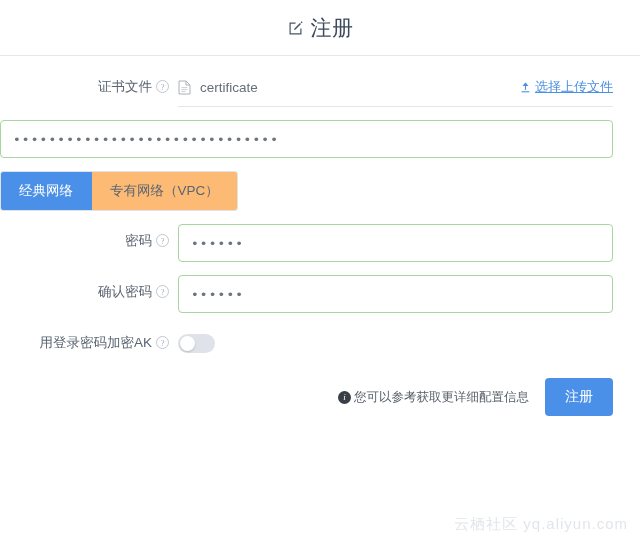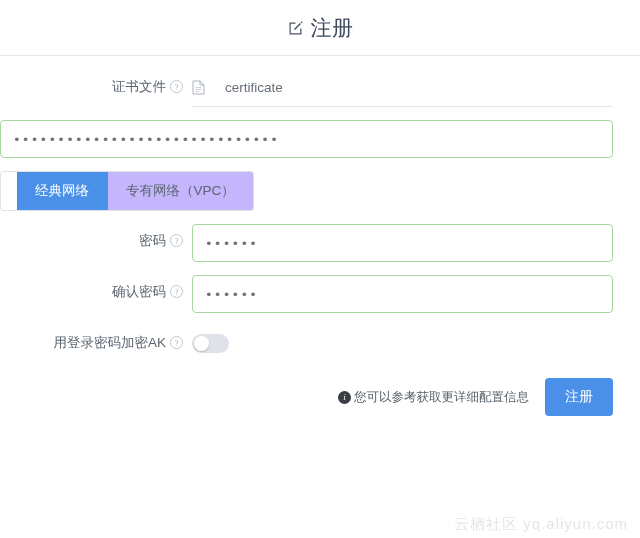--- a/index.html
+++ b/index.html
@@ -45,21 +45,21 @@
   
   .form {
     padding-top: 14px;
   }
   .form-row {
     display: flex;
     align-items: flex-start;
     margin-bottom: 13px;
   }
   .form-label {
-    width: 192px;
+    width: 178px;
     flex: none;
     text-align: right;
     padding-right: 9px;
     box-sizing: border-box;
     font-size: 13.5px;
     color: #5c6672;
     line-height: 34px;
     white-space: nowrap;
   }
   .req-star {
@@ -93,21 +93,21 @@
     display: flex;
     align-items: center;
     justify-content: space-between;
     border-bottom: 1px solid #e4e7ea;
     height: 34px;
     padding-bottom: 2px;
   }
   .file-name {
     display: flex;
     align-items: center;
-    gap: 20px;
+    gap: 9px;
     font-size: 13.5px;
     color: #666e78;
   }
   .file-icon { width: 13px; height: 15px; flex: none; display:block; }
   .upload-link {
     display: flex;
     align-items: center;
     gap: 4px;
     color: #4a90e2;
     font-size: 13px;
@@ -164,30 +164,29 @@
     white-space: nowrap;
   }
 
   
   .segmented {
     display: inline-flex;
     border: 1px solid #dfe3e8;
     border-radius: 3px;
     overflow: hidden;
     height: 38px;
-    padding-left: 16px;
   }
   .seg-btn {
     padding: 0 18px;
     display: flex;
     align-items: center;
     justify-content: center;
     font-size: 13.5px;
     color: #5c6672;
-    background: #c4b5fd;
+    background: #fdba74;
     cursor: pointer;
     border-right: 1px solid #dfe3e8;
     white-space: nowrap;
   }
   .seg-btn:last-child { border-right: none; }
   .seg-btn.active {
     background: #4a90e8;
     color: #ffffff;
     border-right-color: #4a90e8;
   }
@@ -301,20 +300,30 @@
         <div class="file-name">
           <span class="file-icon">
             <svg width="13" height="15" viewBox="0 0 13 15">
               <path d="M1 1h7l4 4v9H1z" fill="#ffffff" stroke="#aab2ba" stroke-width="1"></path>
               <path d="M8 1v4h4" fill="none" stroke="#aab2ba" stroke-width="1"></path>
               <path d="M3.4 7.6h6M3.4 9.6h6M3.4 11.6h4" stroke="#c5ccd3" stroke-width=".9"></path>
             </svg>
           </span>
           <span>certificate</span>
         </div>
+        <a class="upload-link">
+          <span class="upload-arrow">
+            <svg width="11" height="12" viewBox="0 0 11 12">
+              <path d="M5.5 1.5l3 3.4h-6z" fill="#4a90e2"></path>
+              <path d="M5.5 4.6v4.3" stroke="#4a90e2" stroke-width="1.1"></path>
+              <path d="M1.6 10.8h7.8" stroke="#4a90e2" stroke-width="1.1"></path>
+            </svg>
+          </span>
+          <span class="up-text">选择上传文件</span>
+        </a>
       </div>
     </div>
   </div>
 
 
   <div class="form-row">
     <div class="form-control">
       <div class="pw-dots">
         <span>••••••••••••••••••••••••••••••</span>
       </div>

